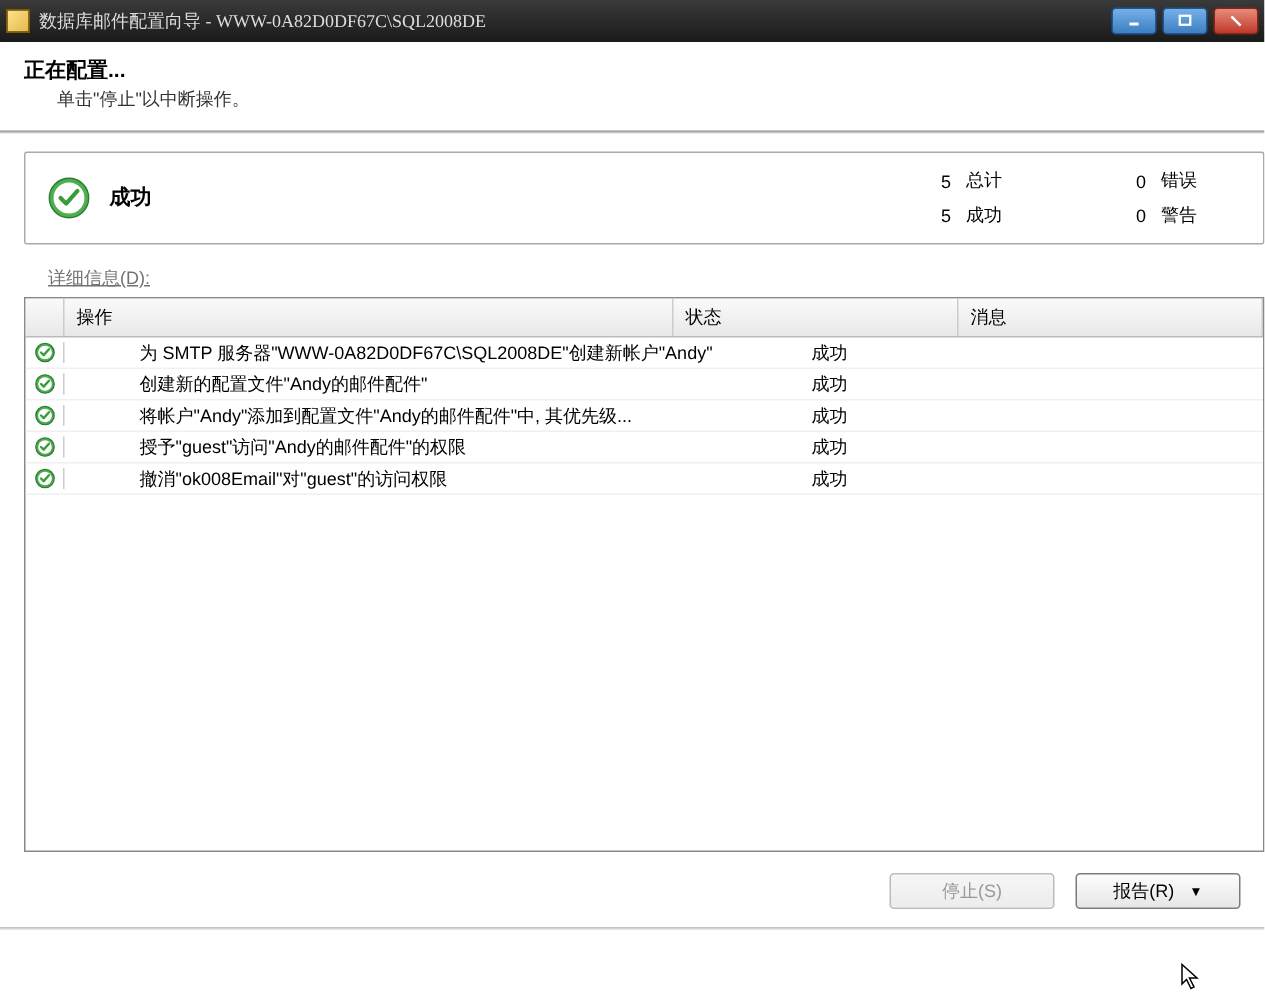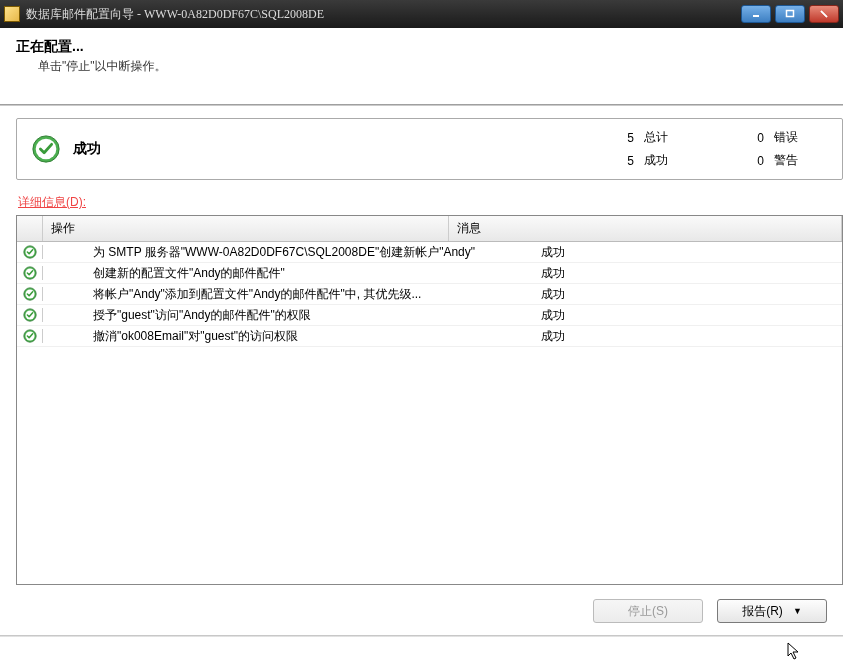--- a/index.html
+++ b/index.html
@@ -35,21 +35,21 @@
       display: flex;
       align-items: center;
       justify-content: center;
       font-size: 10px;
     }
     .win-min { background: linear-gradient(#76b0e8,#3d7fc2); border:1px solid #1c5693; color:#fff;}
     .win-max { background: linear-gradient(#76b0e8,#3d7fc2); border:1px solid #1c5693; color:#fff;}
     .win-close { background: linear-gradient(#e88b7a,#c0392b); border:1px solid #86261b; color:#fff;}
 
     .header-area {
-      padding: 10px 16px 29px 16px;
+      padding: 10px 16px 12px 16px;
       background: #fff;
     }
     .header-title {
       font-size: 14px;
       font-weight: bold;
       color: #000;
     }
     .header-sub {
       font-size: 12px;
       color: #333;
@@ -89,24 +89,24 @@
       grid-template-columns: 40px 90px 40px 50px;
       row-gap: 6px;
       font-size: 12px;
       align-items: center;
       text-align: left;
       padding-right: 4px;
     }
     .summary-stats span.num { text-align: right; padding-right: 10px; }
 
     .details-label {
-      margin: 14px 0 4px 2px;
+      margin: 14px 0 4px 16px;
       font-size: 12px;
       text-decoration: underline;
-      color: #ef4444;
+      color: #737373;
     }
 
     .grid-wrap {
       border: 1px solid #888;
       height: 370px;
       overflow: hidden;
       font-size: 12px;
     }
     .grid-head {
       display: flex;
@@ -240,20 +240,21 @@
       <span>警告</span>
     </div>
   </div>
 
   <div class="details-label">详细信息(D):</div>
 
   <div class="grid-wrap">
     <div class="grid-head">
       <div class="col-icon"></div>
       <div class="col-op">操作</div>
+      <div class="col-status">状态</div>
       <div class="col-msg">消息</div>
     </div>
     <div class="grid-body" id="grid-body">
         <div class="grid-row">
           <div class="col-icon">
             <svg class="row-check" viewBox="0 0 16 16">
               <circle cx="8" cy="8" r="7" fill="#4caf50" stroke="#2e7d32"></circle>
               <circle cx="8" cy="8" r="5.2" fill="#fff"></circle>
               <path d="M5 8 l2 2 l4 -4.5" fill="none" stroke="#3a9b3a" stroke-width="1.8" stroke-linecap="round" stroke-linejoin="round"></path>
             </svg>

